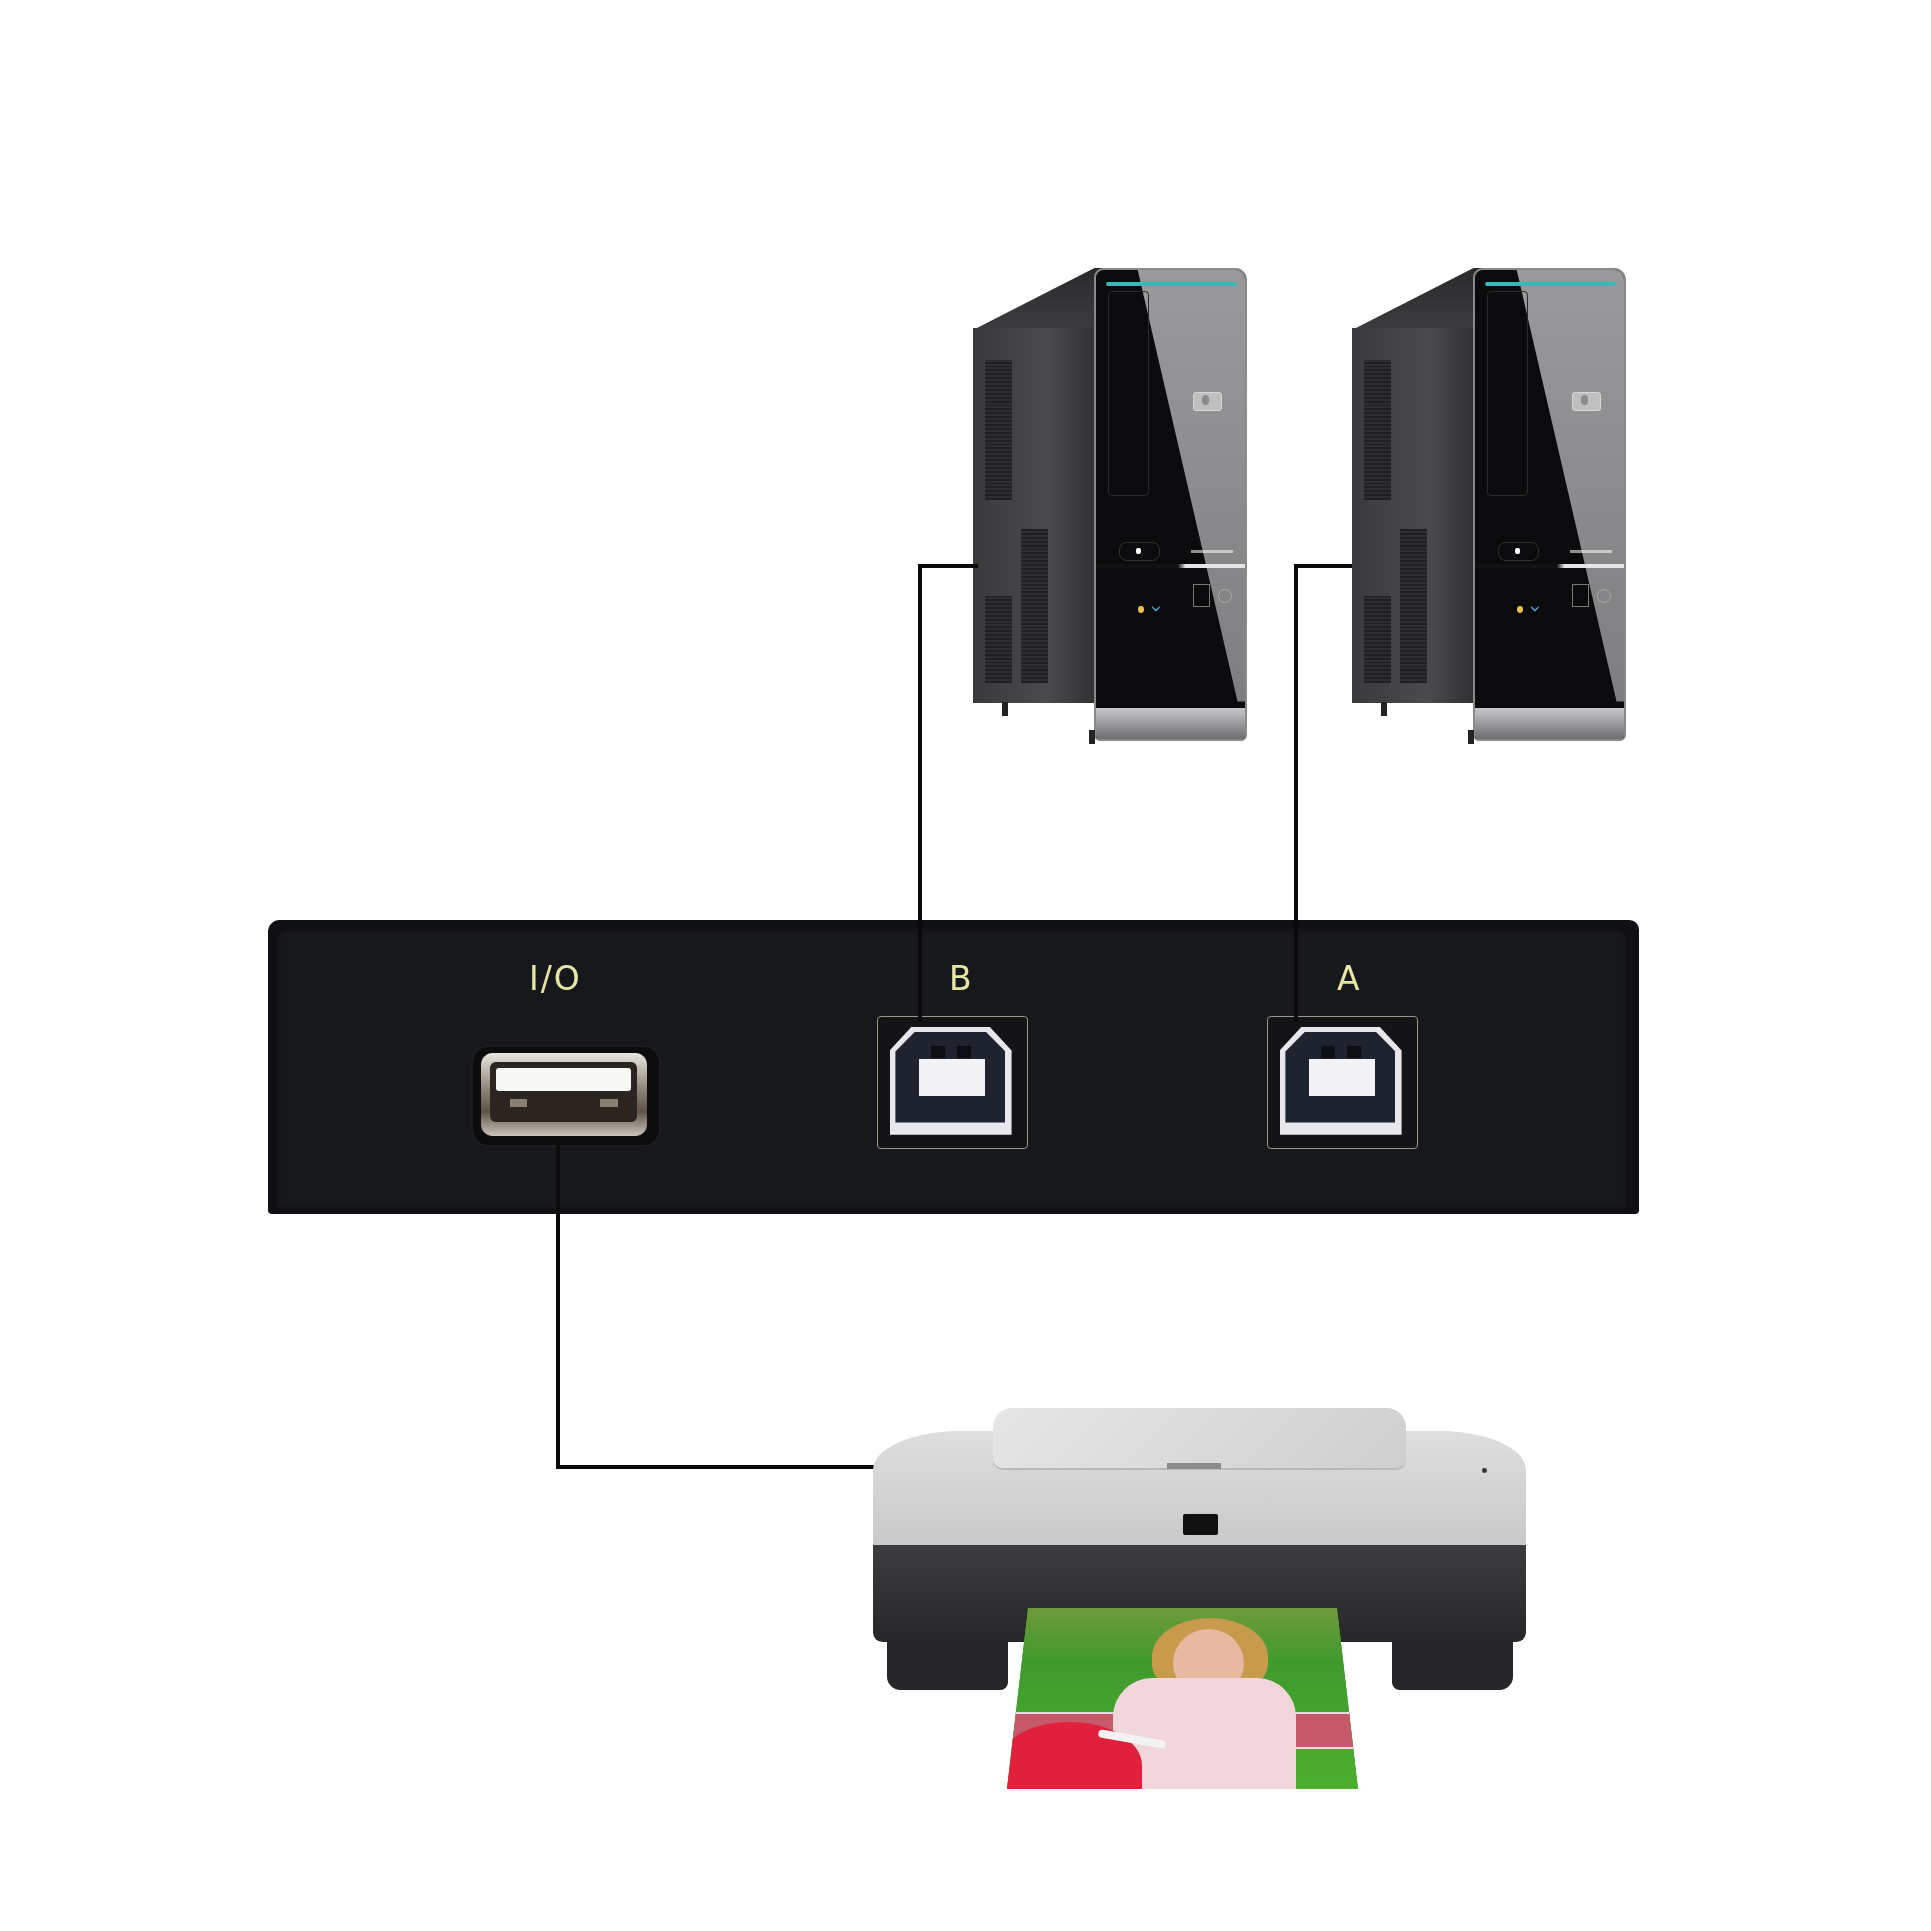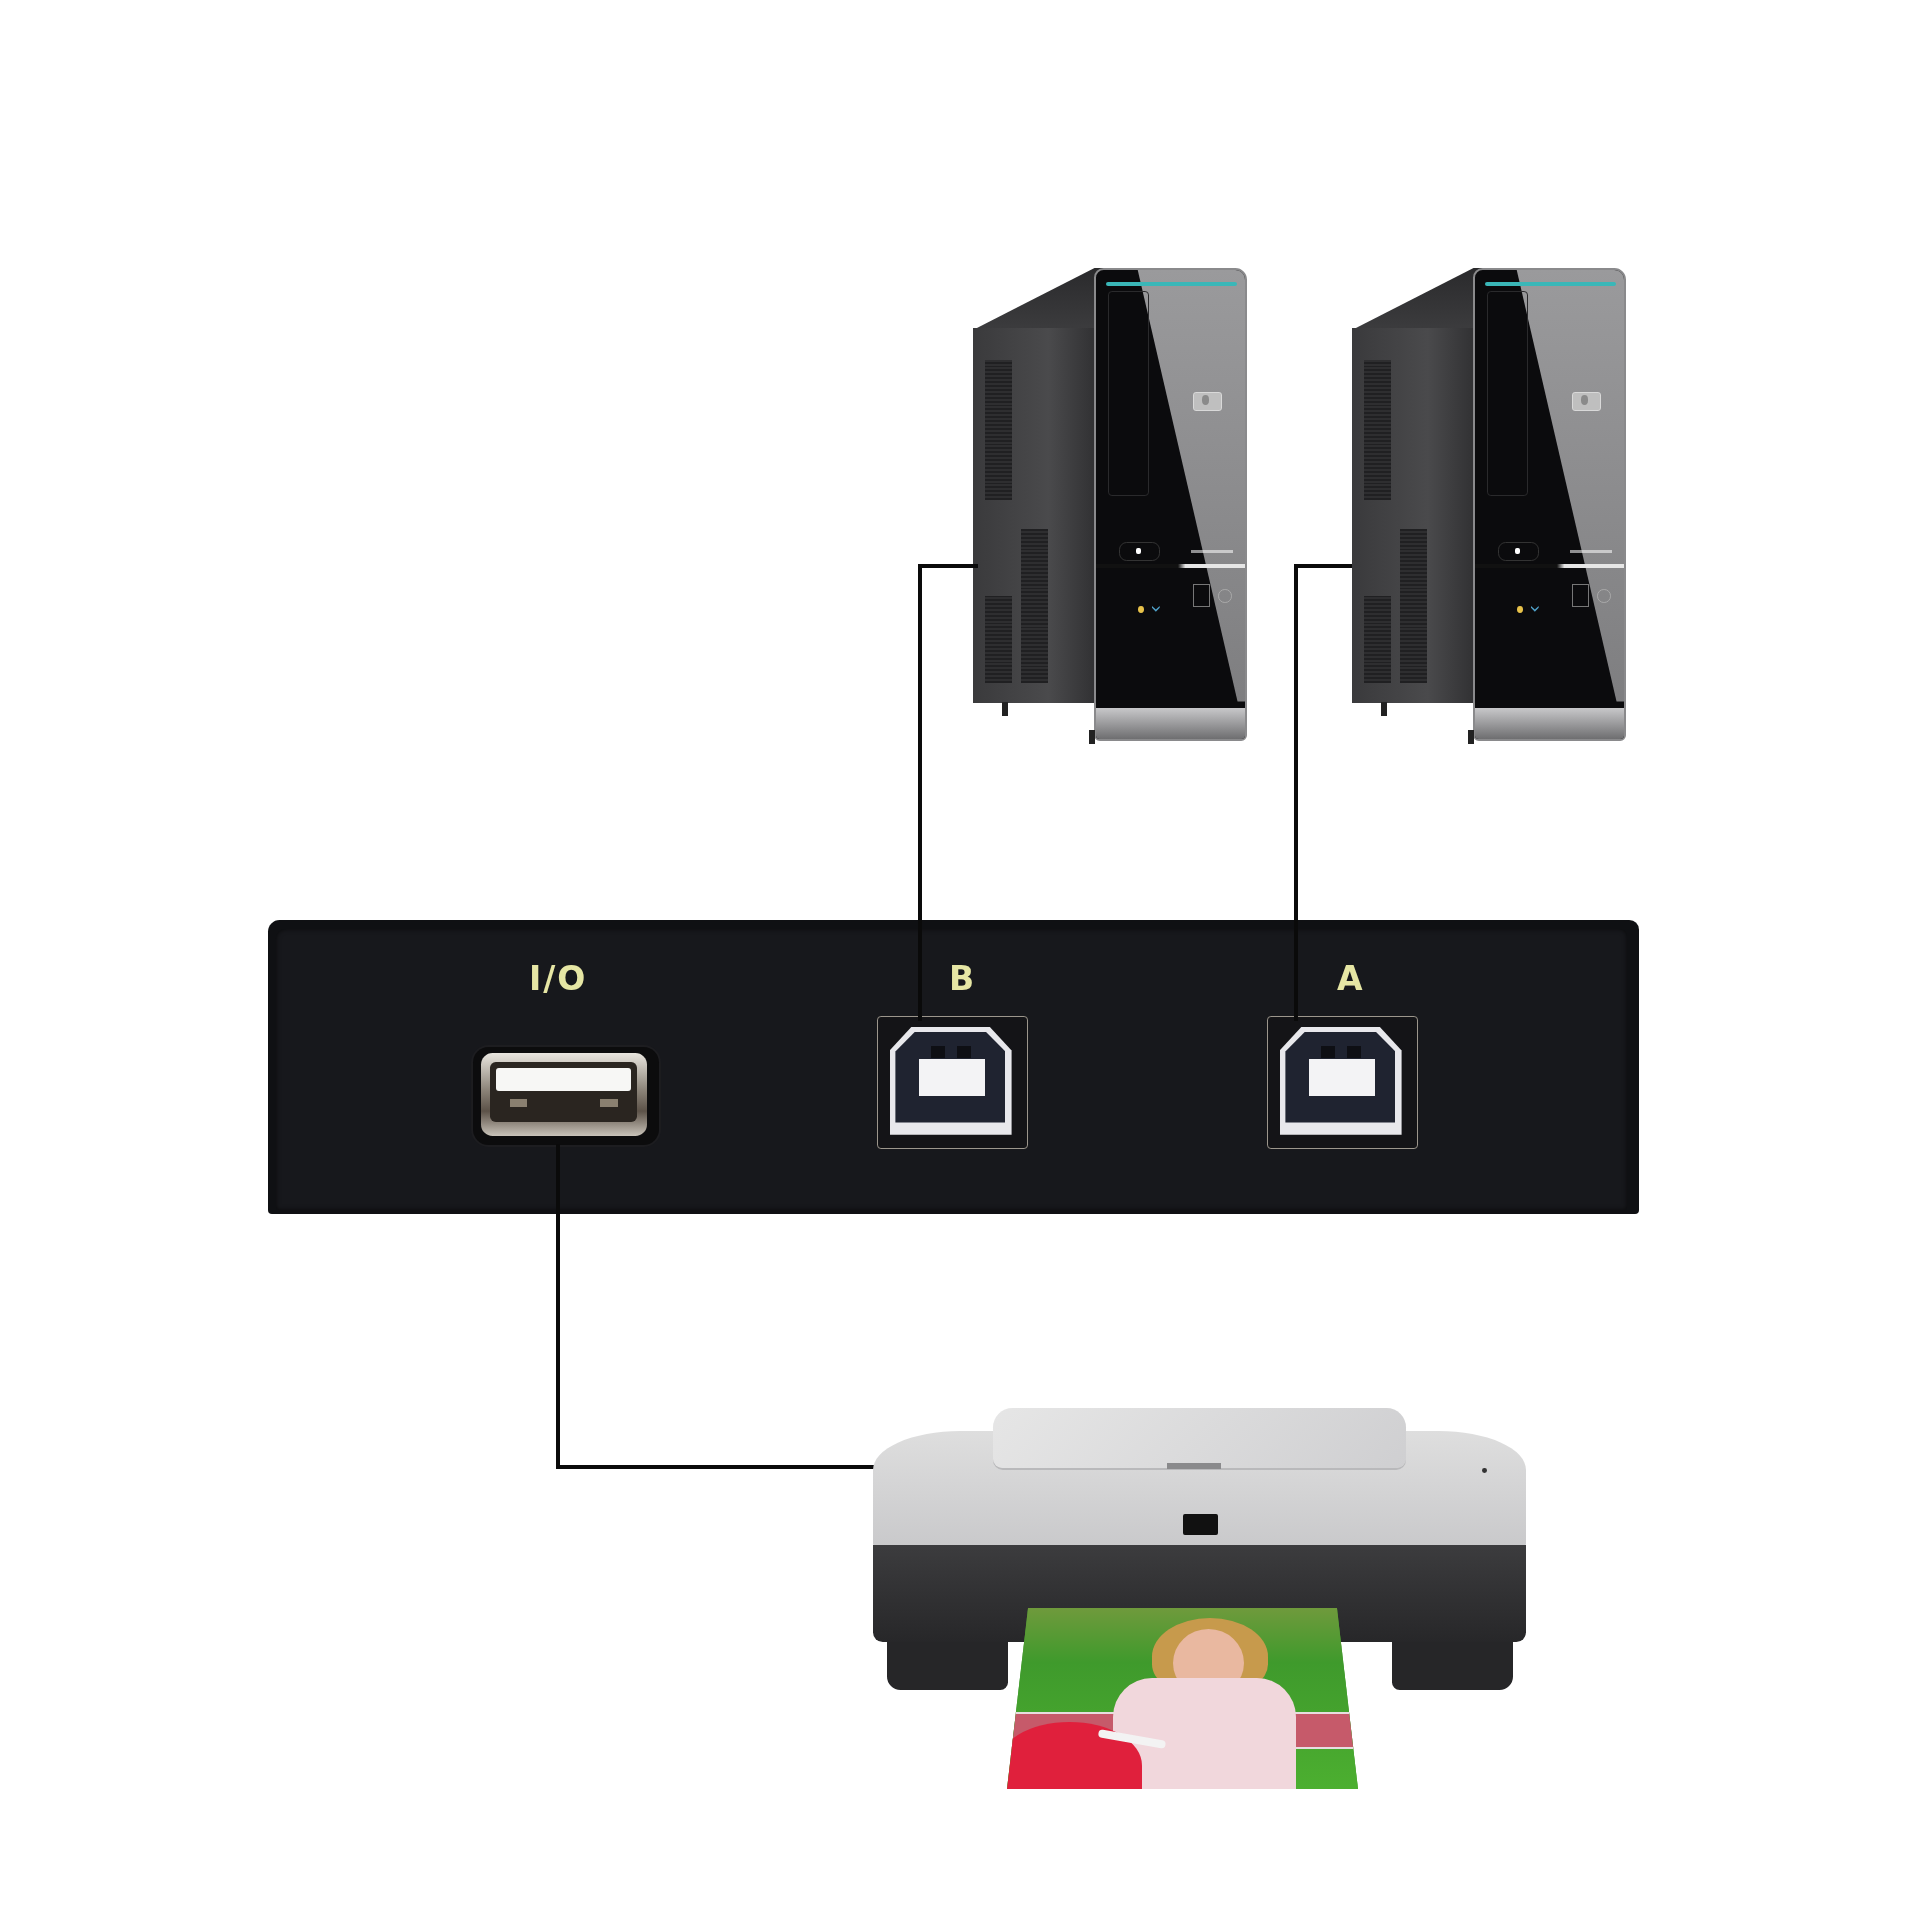--- a/index.html
+++ b/index.html
@@ -23,21 +23,21 @@
   .tower .divider{position:absolute;left:0;top:294px;width:100%;height:3.9px;background:linear-gradient(90deg,#111 55%,#e6e6e6 60%);}
   .tower .led-y{position:absolute;left:42px;top:336px;width:5.8px;height:6.8px;background:#e8c24a;border-radius:50%;}
   .tower .led-b{position:absolute;left:56px;top:336px;width:7.7px;height:5.8px;background:#4fa0c8;clip-path:polygon(0 0,50% 60%,100% 0,100% 30%,50% 100%,0 30%);}
   .tower .usb{position:absolute;left:97px;top:314px;width:15.4px;height:21px;border:1px solid #777;}
   .tower .pwrbtn{position:absolute;left:122px;top:319px;width:11.6px;height:11.6px;border:1.9px solid #aaa;border-radius:50%;}
   .tower .base{position:absolute;left:0;bottom:0;width:100%;height:31px;background:linear-gradient(180deg,#c8c8ca,#6e6e70);}
   .tower .foot{position:absolute;width:5.8px;height:13.5px;background:#222;}
   
   .switch{position:absolute;left:268px;top:920px;width:1371px;height:294px;background:#0f1013;border-radius:11.6px 9.7px 3.9px 3.9px;}
   .switch .panel{position:absolute;left:7.7px;top:8.7px;right:11.6px;bottom:3.9px;background:#17181c;border-radius:9.7px 7.7px 2.9px 2.9px;box-shadow:inset 0 0 5.8px rgba(0,0,0,.6);}
-  .port-label{position:absolute;color:#e6e6a4;font-family:"DejaVu Sans",sans-serif;font-weight:bold;font-size:33px;letter-spacing:1.9px;line-height:33px;}
+  .port-label{position:absolute;color:#e6e6a4;font-family:"DejaVu Sans",sans-serif;font-weight:normal;font-size:33px;letter-spacing:1.9px;line-height:33px;}
   .usba{position:absolute;left:205px;top:127px;width:186px;height:98px;border-radius:15.4px;background:#0c0c0d;box-shadow:0 0 0 1.9px #1d1d20;}
   .usba .shell{position:absolute;left:7.7px;top:5.8px;width:166px;height:83px;border-radius:11.6px;background:linear-gradient(180deg,#e9e6df,#8b8378 45%,#5c5248 70%,#c9c3b9);}
   .usba .hole{position:absolute;left:9.7px;top:9.7px;right:9.7px;bottom:13.5px;border-radius:5.8px;background:#2a2520;}
   .usba .tongue{position:absolute;left:5.8px;top:5.8px;right:5.8px;height:23px;background:#f7f7f5;border-radius:2.9px;}
   .usba .pin{position:absolute;top:37px;width:17.4px;height:7.7px;background:#8a8070;}
   .usbb{position:absolute;width:151px;height:133px;border:1.9px solid #9c968c;border-radius:3.9px;background:#141417;box-sizing:border-box;}
   .usbb .outline{position:absolute;left:11.6px;top:9.7px;width:122px;height:108px;background:#e8e8ec;clip-path:polygon(18% 0,82% 0,100% 22%,100% 100%,0 100%,0 22%);}
   .usbb .inner{position:absolute;left:17.4px;top:14.5px;width:110px;height:91px;background:#1f2330;clip-path:polygon(18% 0,82% 0,100% 22%,100% 100%,0 100%,0 22%);}
   .usbb .block{position:absolute;left:41px;top:42px;width:66px;height:37px;background:#f3f3f5;}
   .usbb .pinA,.usbb .pinB{position:absolute;top:29px;width:13.5px;height:11.6px;background:#0e0f14;}

